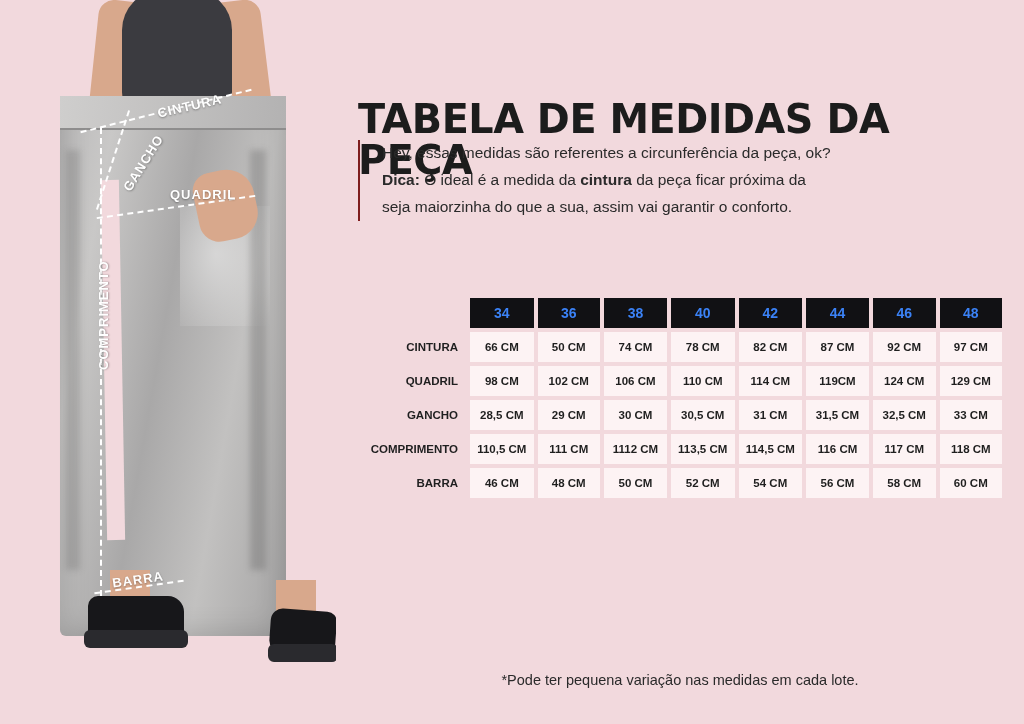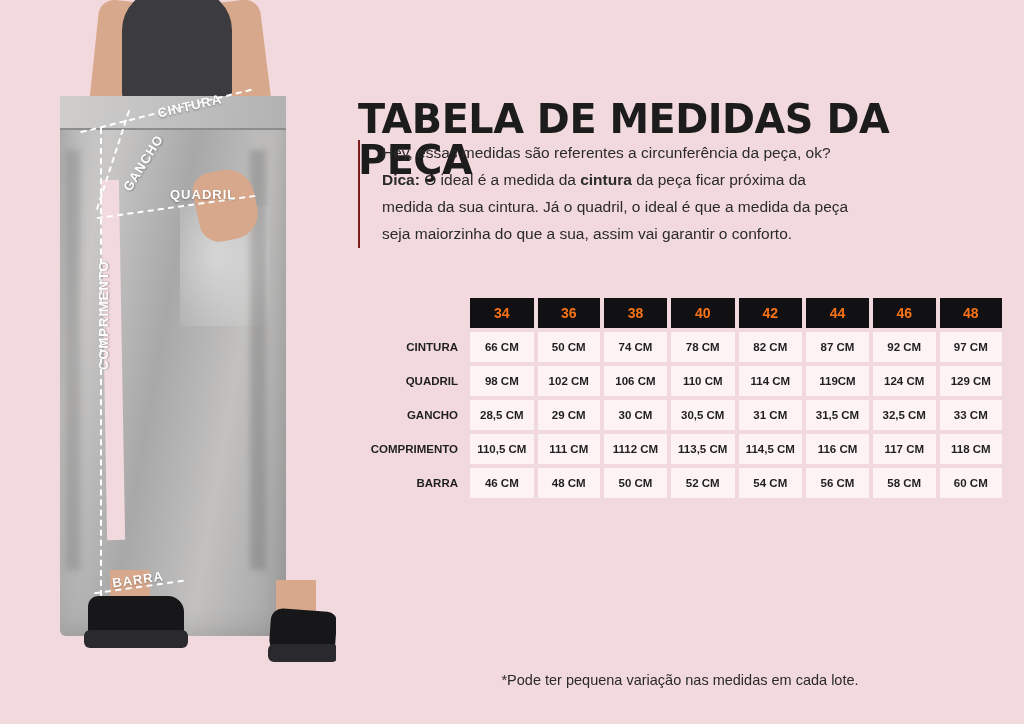--- a/index.html
+++ b/index.html
@@ -225,21 +225,21 @@
     text-align: right;
     padding-right: 8px;
     font-size: 11.5px;
     font-weight: 700;
     color: #1f1f1f;
     white-space: nowrap;
     width: 110px;
   }
   table.sizes th.colhead {
     background: #111114;
-    color: #f97316;
+    color: #3b82f6;
     font-size: 14px;
     font-weight: 700;
     padding: 7px 0;
     text-align: center;
     width: 66px;
   }
   table.sizes th.corner {
     background: transparent;
   }
   table.sizes td {
@@ -303,21 +303,20 @@
   </div>
 </div>
 
 <div class="content">
 
   <h1 class="title">TABELA DE MEDIDAS DA PEÇA</h1>
 
   <div class="intro">
     <p>Hey, essas medidas são referentes a circunferência da peça, ok?</p>
     <p><b>Dica:</b><span> O ideal é a medida da </span><b>cintura</b><span> da peça ficar próxima da</span></p>
-    <p>medida da sua cintura. Já o quadril, o ideal é que a medida da peça</p>
     <p>seja maiorzinha do que a sua, assim vai garantir o conforto.</p>
   </div>
 
   <div class="table-wrap">
     <table class="sizes">
       <thead>
         <tr>
           <th class="corner"></th>
           <th class="colhead">34</th>
           <th class="colhead">36</th>

